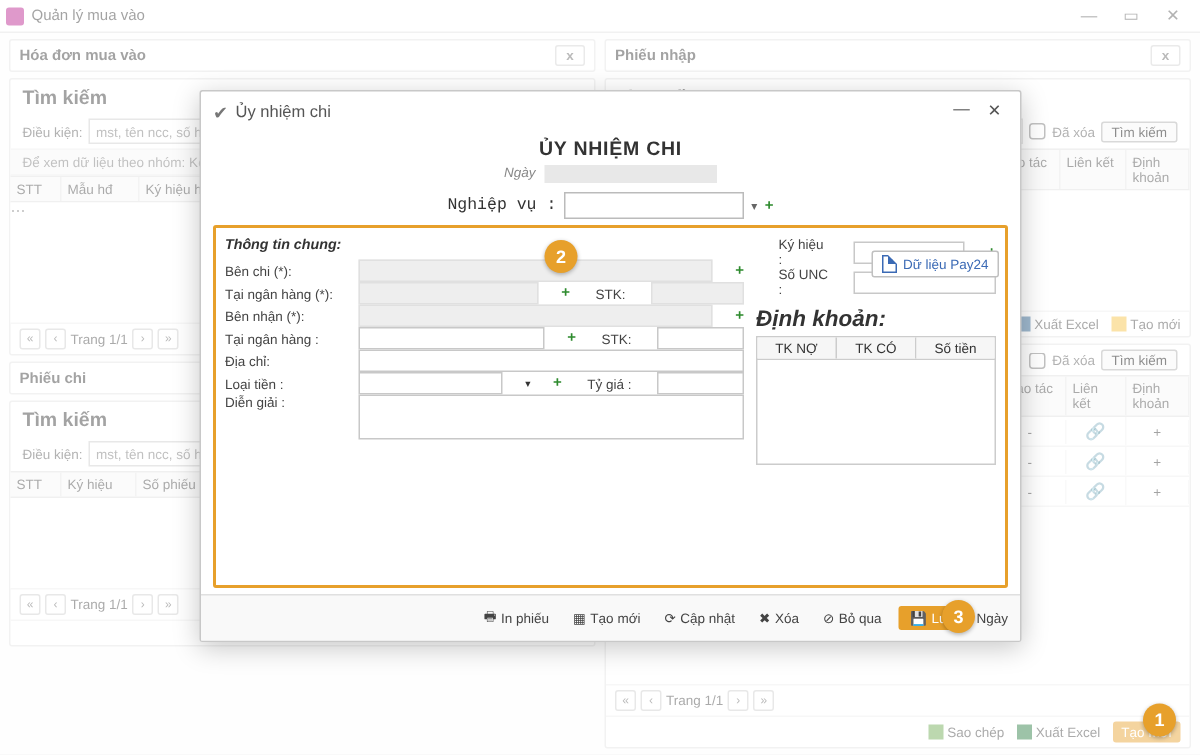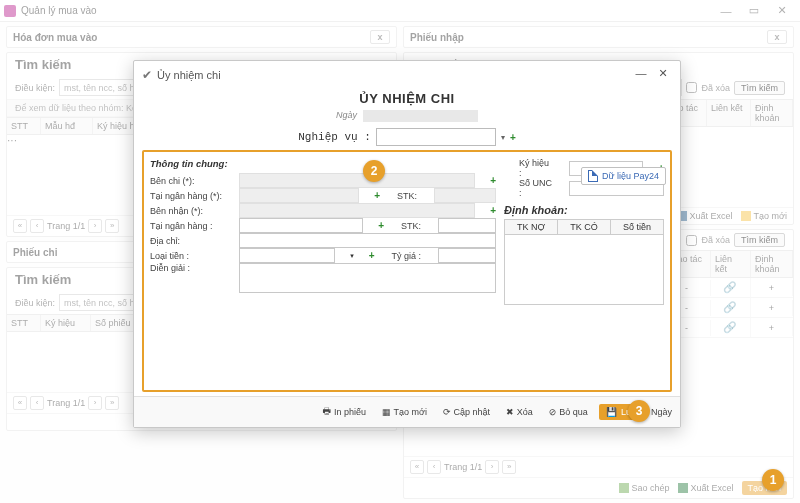--- a/index.html
+++ b/index.html
@@ -363,21 +363,21 @@
       <div class="ob-right">
         <div class="frow">
             <span class="flbl">Ký hiệu :</span>
             <span class="fin"></span>
             <span class="plus">+</span>
           </div>
         <div class="frow">
             <span class="flbl">Số UNC :</span>
             <span class="fin"></span>
           </div>
-        <div style="font-size:11px;font-style:italic;font-weight:700;margin-top:6px">Định khoản:</div>
+        <div style="font-size:15px;font-style:italic;font-weight:700;margin-top:6px">Định khoản:</div>
         <div class="acc-head">
           <div>TK NỢ</div>
           <div>TK CÓ</div>
           <div>Số tiền</div>
         </div>
         <div style="height:70px;border:1px solid #ccc;border-top:none"></div>
       </div>
     </div>
   </div>
   <div class="modal-footer">

